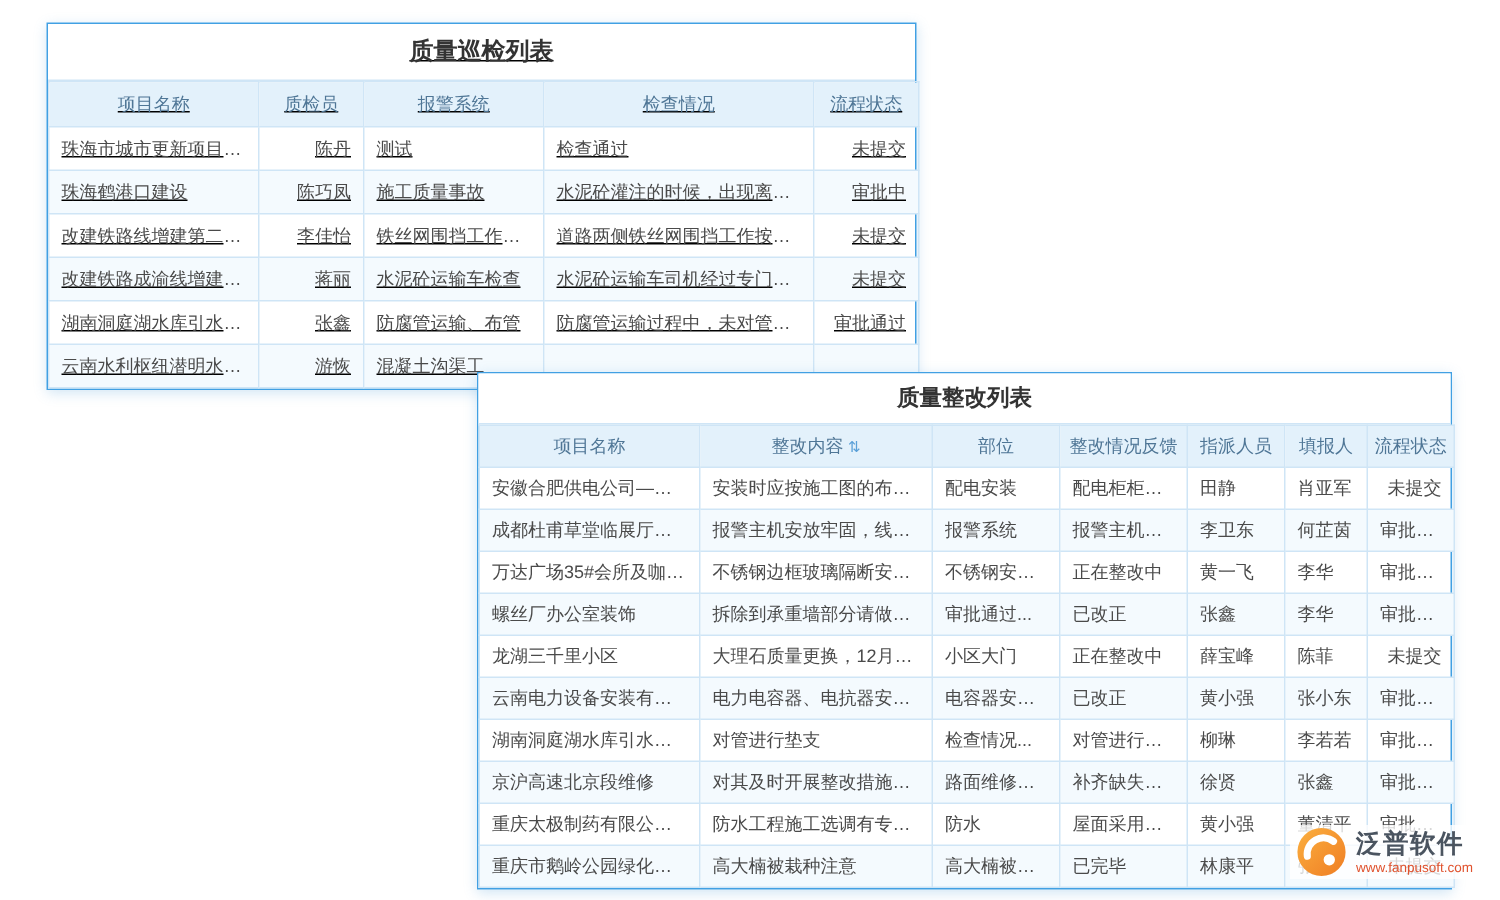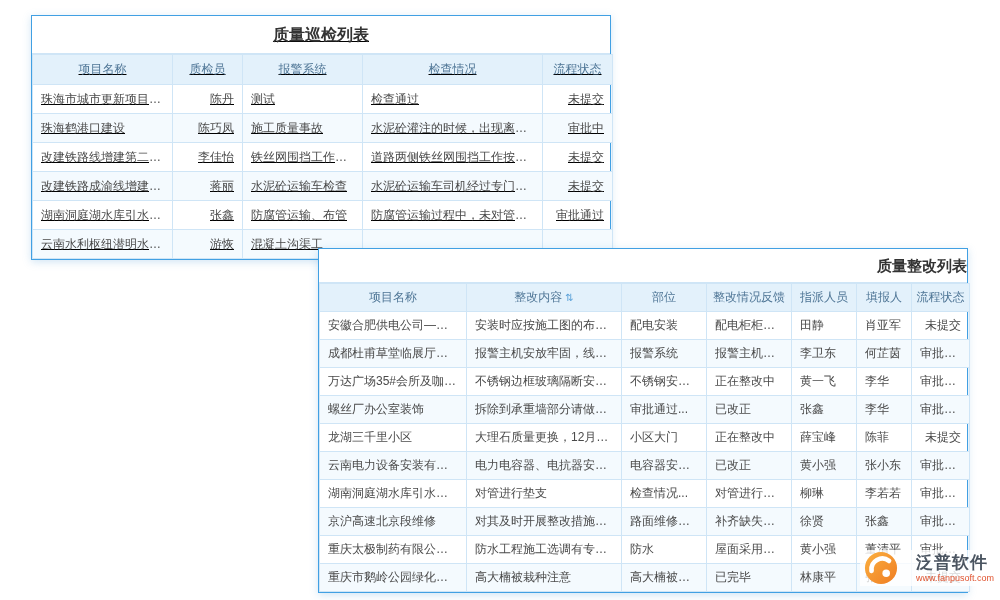--- a/index.html
+++ b/index.html
@@ -8,21 +8,21 @@
   .stage { position:relative; width:1000px; height:600px; background:#fff; }
 
   .panel { position:absolute; background:#fff; border:1px solid var(--border);
            box-shadow:0 2px 8px rgba(90,160,215,.28); }
   #inspection-panel { left:31px; top:15px; width:580px; z-index:1;text-decoration:underline; }
   #rectify-panel   { left:318px; top:248px; width:650px; z-index:2; }
 
   .panel-title { text-align:center; font-weight:bold; color:#333;
                  border-bottom:1px solid var(--grid-line); background:#fff; }
   #inspection-panel .panel-title { height:38px; line-height:38px; font-size:16px; }
-  #rectify-panel   .panel-title { height:34px; line-height:34px; font-size:15px;text-align:right; }
+  #rectify-panel   .panel-title { height:34px; line-height:34px; font-size:15px; }
 
   table.grid { width:100%; border-collapse:collapse; table-layout:fixed; }
   .grid th { background:var(--header-bg); color:#4f7696; font-weight:normal;
              font-size:12px; border:1px solid var(--grid-line); padding:0 2px;
              white-space:nowrap; overflow:hidden; }
   #inspection-grid th { height:30px; }
   #rectify-grid th   { height:28px; }
   .grid td { font-size:12px; border:1px solid var(--grid-line); padding:0 8px;
              white-space:nowrap; overflow:hidden; text-overflow:ellipsis; color:#4a4a4a; }
   #inspection-grid td { height:29px; }
@@ -43,21 +43,21 @@
   .cell-name-link { color:var(--link); cursor:pointer; }
   .cell-text      { text-align:left; }
   .cell-status    { text-align:right; }
   .status-red    { color:var(--red); }
   .status-orange { color:var(--orange); }
   .status-green  { color:var(--green); }
 
   .sort-icon { color:#5aa0d8; font-size:10px; margin-left:3px; cursor:pointer; }
 
   .logo { position:absolute; left:860px; top:550px; z-index:3; display:flex;
-          align-items:center; gap:18px; background:rgba(255,255,255,.78);
+          align-items:center; gap:6px; background:rgba(255,255,255,.78);
           padding:1px 4px;justify-content:space-between; }
   .logo-icon { width:34px; height:34px; flex:0 0 auto; }
   .logo-name { font-size:17px; font-weight:bold; color:#4a5460; letter-spacing:1px; line-height:20px; }
   .logo-url  { font-size:9px; color:#e0532f; line-height:11px; }
 </style>
 </head>
 <body>
 
 <div class="stage">
 

